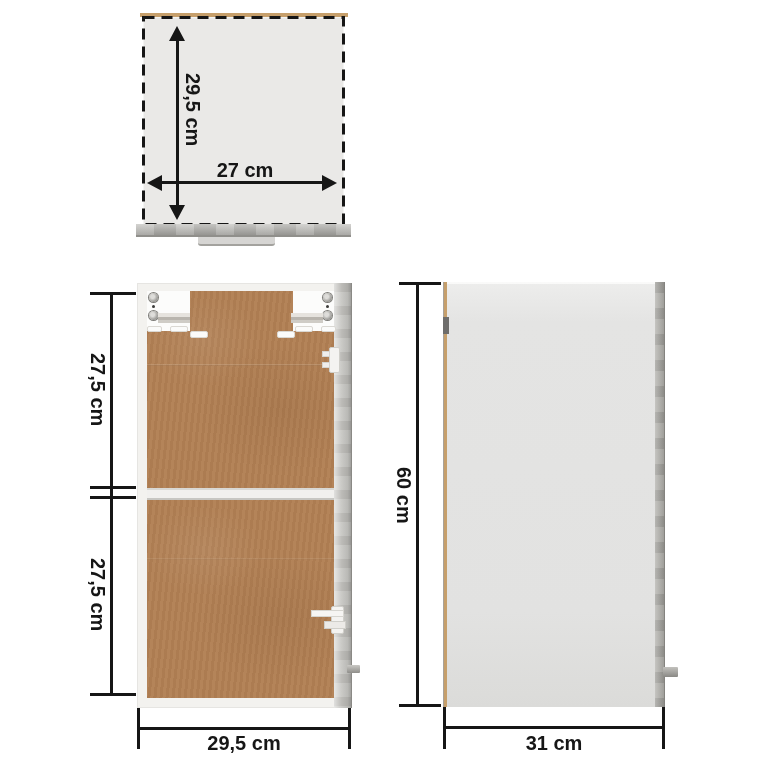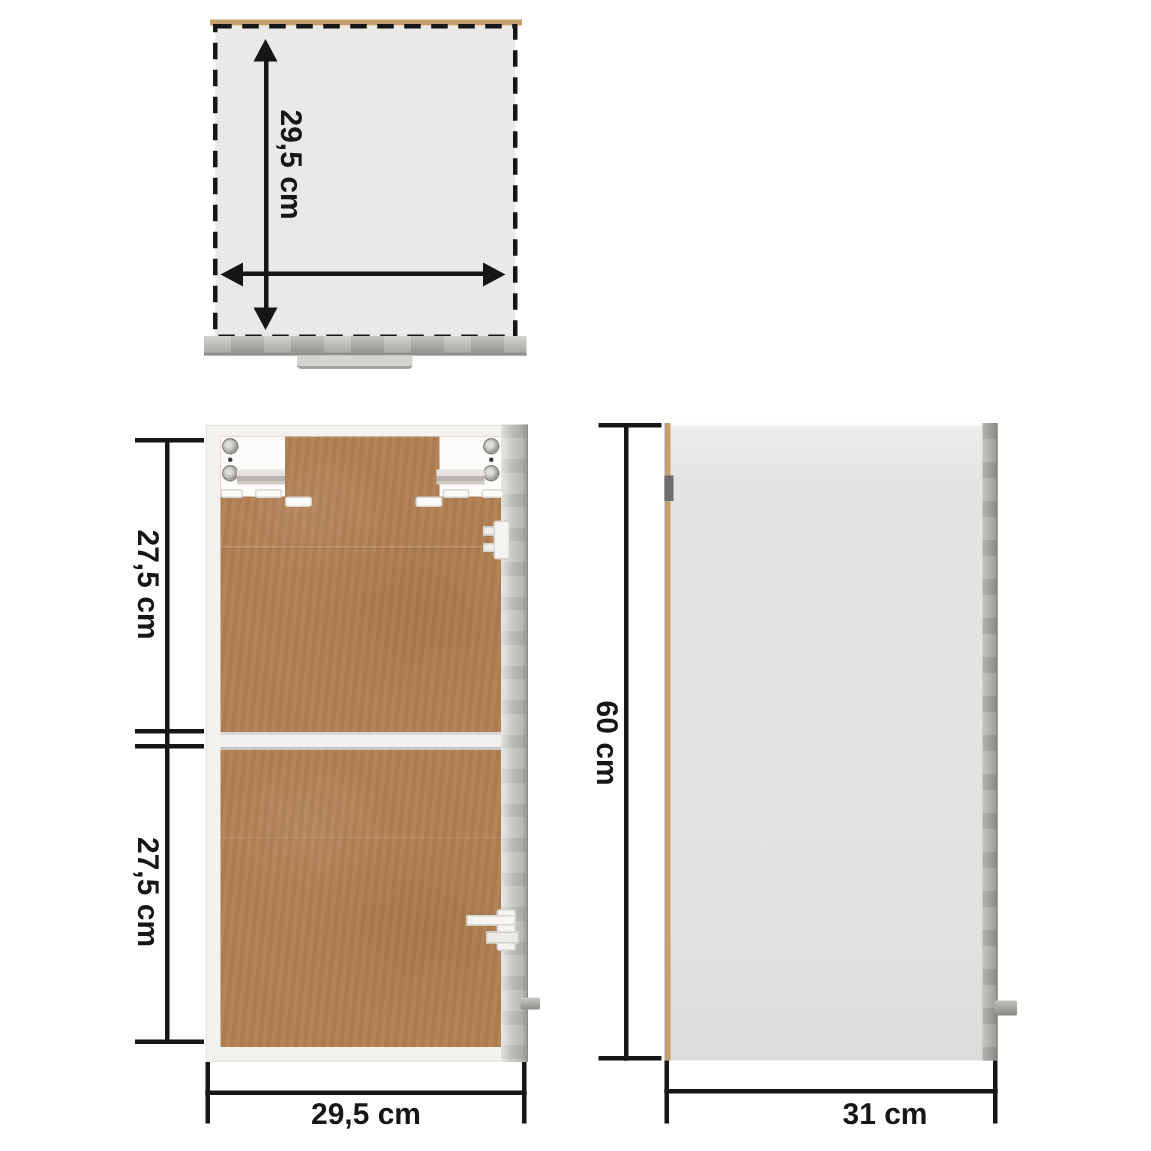--- a/index.html
+++ b/index.html
@@ -64,20 +64,21 @@
     </svg>
 
     <div class="tri tri-up" style="left:169px;top:26px;"></div>
     <div class="ln" style="left:176px;top:39px;width:3px;height:168px;"></div>
     <div class="tri tri-down" style="left:169px;top:205px;"></div>
     <div class="vlabel" style="left:181px;top:30px;width:22px;height:160px;">29,5 cm</div>
 
     <div class="tri tri-left" style="left:147px;top:175px;"></div>
     <div class="ln" style="left:160px;top:181px;width:163px;height:3px;"></div>
     <div class="tri tri-right" style="left:322px;top:175px;"></div>
+    <div class="hlabel" style="left:150px;top:160px;width:190px;">27 cm</div>
 
     <div class="abs" style="left:136px;top:224px;width:215px;height:13px;
                 background-color:#b4b3af;
                 background-image:linear-gradient(180deg, rgba(255,255,255,0.3), rgba(0,0,0,0.12)),
                 repeating-linear-gradient(90deg, rgba(255,255,255,0.18) 0 18px, rgba(0,0,0,0.05) 18px 40px);
                 border-bottom:2px solid #908f8b;box-sizing:border-box;"></div>
     <div class="abs" style="left:198px;top:237px;width:77px;height:9px;background:#d6d5d3;
                 border-bottom:2px solid #a3a29e;border-radius:0 0 3px 3px;box-sizing:border-box;"></div>
   </div>
 
@@ -151,15 +152,15 @@
   <div class="abs" style="left:663px;top:667px;width:15px;height:10px;background:linear-gradient(180deg,#c2c1bd,#8a8985);border-radius:1px;"></div>
 
   <div class="ln" style="left:416px;top:283px;width:3px;height:424px;"></div>
   <div class="ln" style="left:399px;top:282px;width:42px;height:3px;"></div>
   <div class="ln" style="left:399px;top:704px;width:42px;height:3px;"></div>
   <div class="vlabel" style="left:390px;top:400px;width:24px;height:190px;">60 cm</div>
 
   <div class="ln" style="left:443px;top:726px;width:222px;height:3px;"></div>
   <div class="ln" style="left:443px;top:707px;width:3px;height:42px;"></div>
   <div class="ln" style="left:662px;top:707px;width:3px;height:42px;"></div>
-  <div class="hlabel" style="left:443px;top:733px;width:222px;padding-left:36px;">31 cm</div>
+  <div class="hlabel" style="left:443px;top:733px;width:222px;">31 cm</div>
 
 </div>
 
 </body></html>

